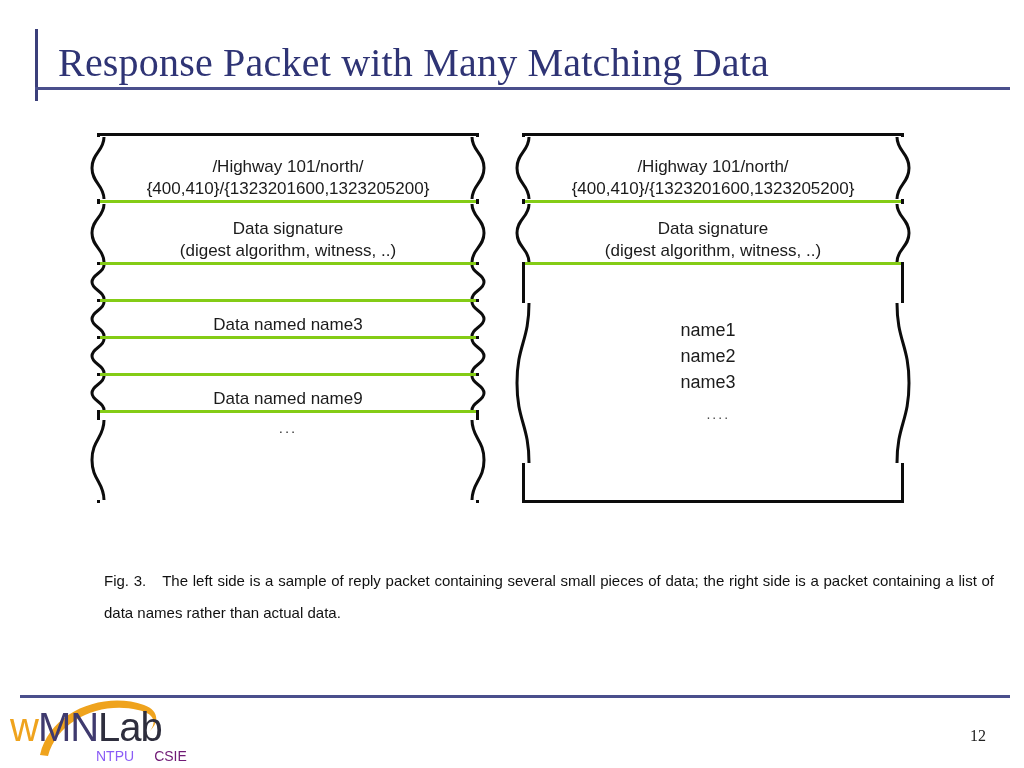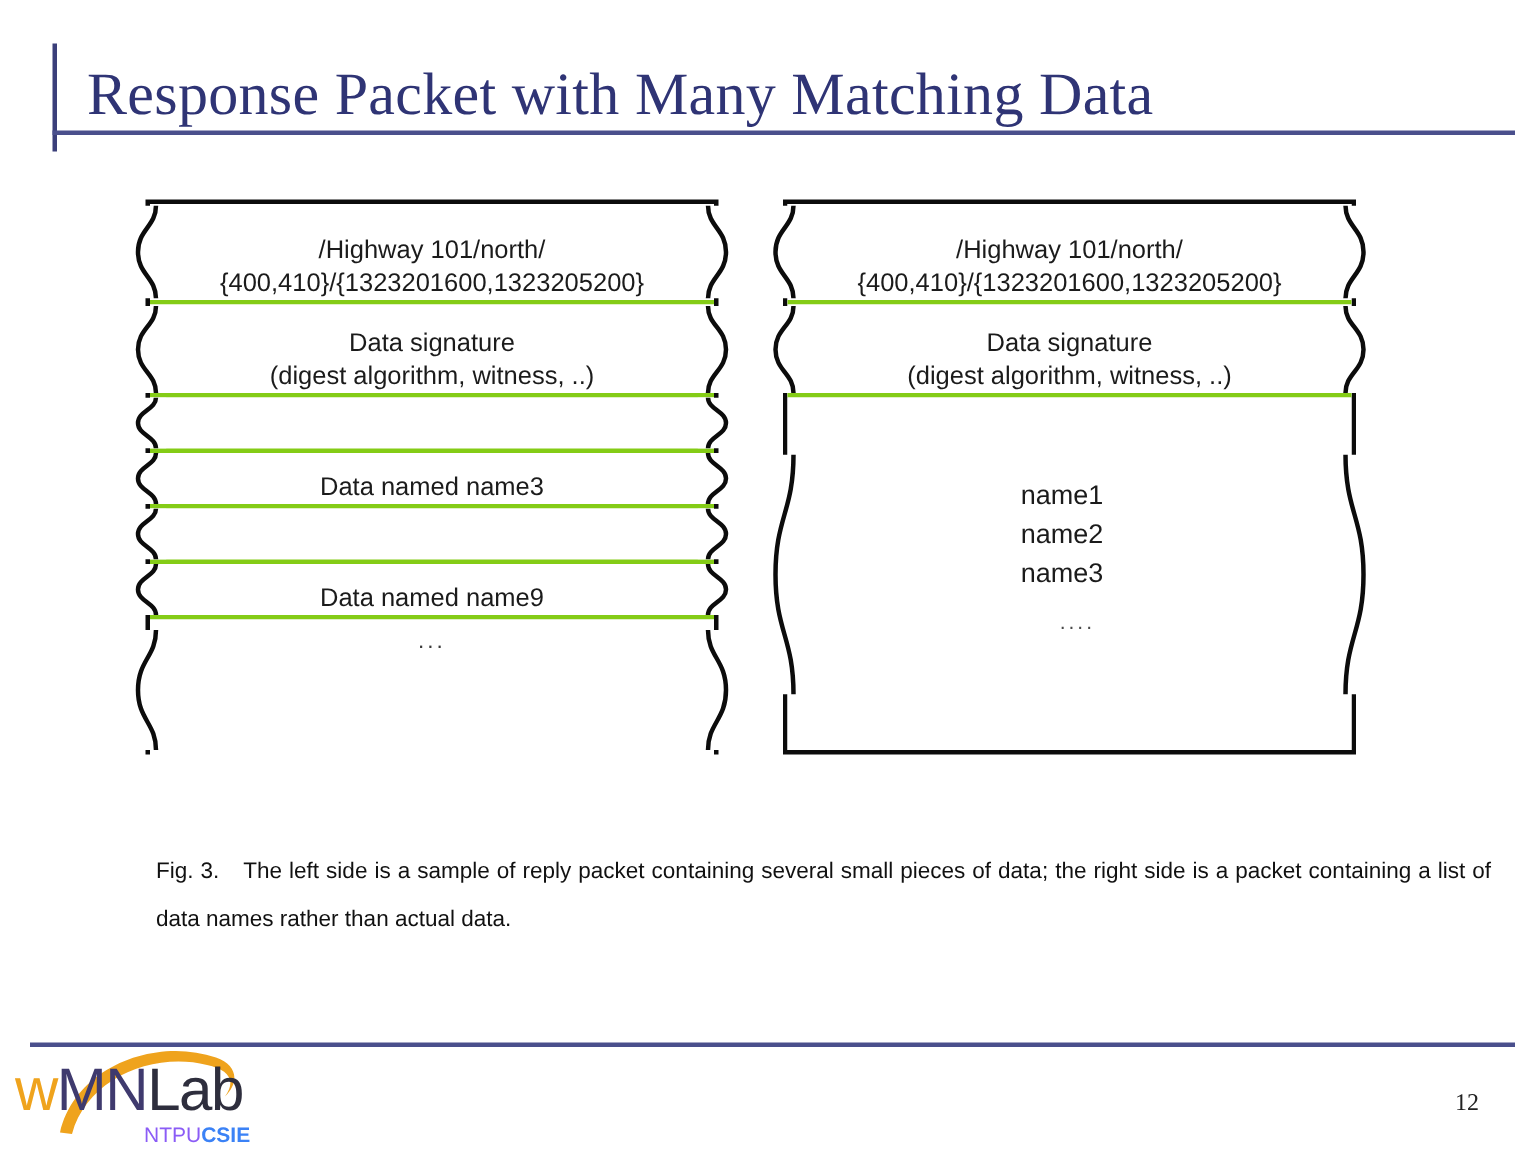--- a/index.html
+++ b/index.html
@@ -198,21 +198,21 @@
     position: absolute;
     left: 88px;
     top: 45px;
     font-size: 14px;
     font-family: "Liberation Sans", sans-serif;
     letter-spacing: 0px;
     white-space: nowrap;
     z-index: 2;
   }
   #logo-sub .ntpu { color: #8b5cf6; font-weight: normal; }
-  #logo-sub .csie { color: #3b82f6; font-weight: bold; }
+  #logo-sub .csie { color: #701a75; font-weight: normal; padding-left: 20px; }
 </style>
 </head>
 <body>
 
 <div id="slide-header">
   <div id="title-vrule"></div>
   <div id="title-hrule"></div>
   <div id="slide-title">Response Packet with Many Matching Data</div>
 </div>
 

